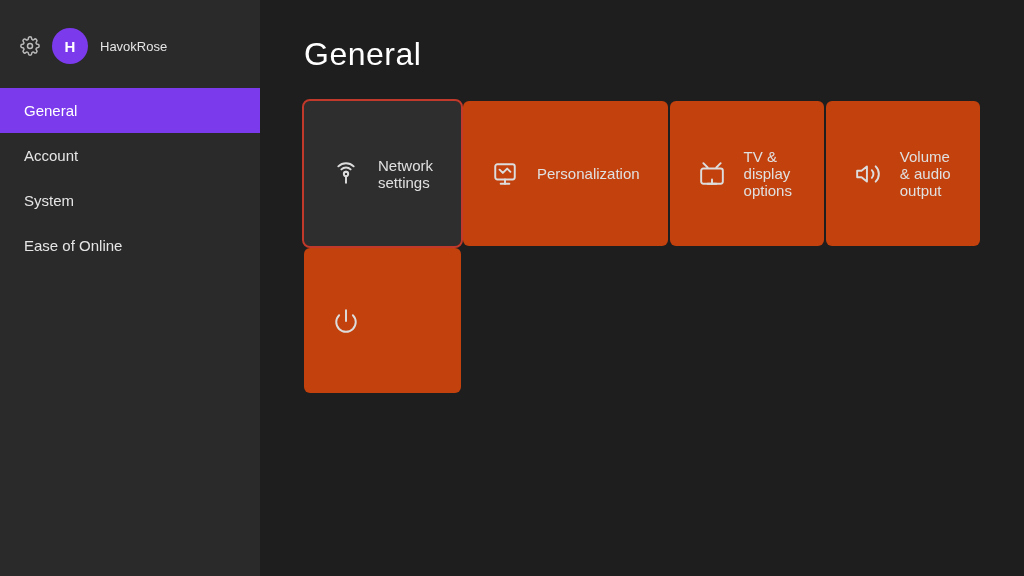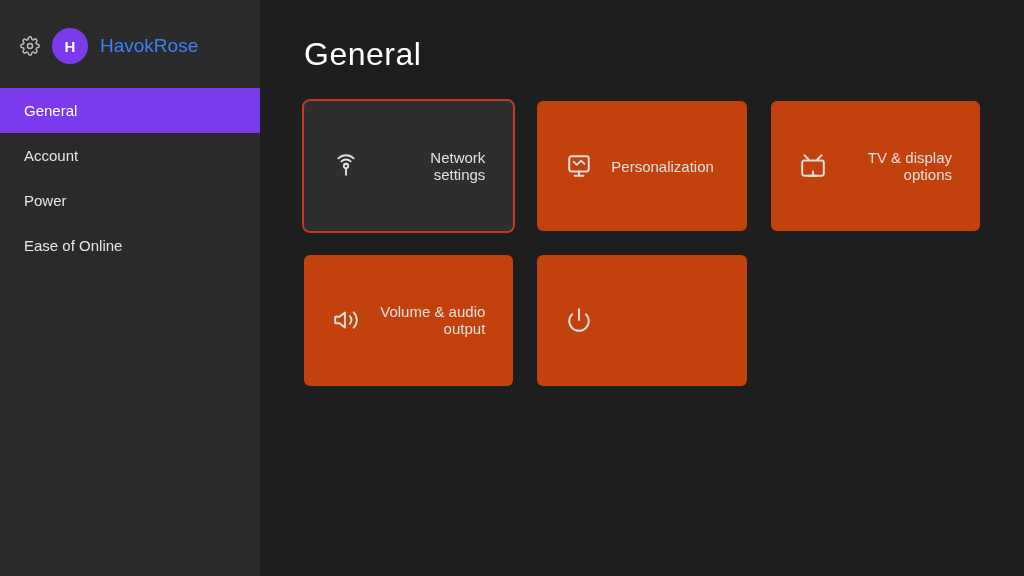--- a/index.html
+++ b/index.html
@@ -46,22 +46,22 @@
       background: #7c3aed;
       display: flex;
       align-items: center;
       justify-content: center;
       font-size: 15px;
       font-weight: bold;
       color: #fff;
     }
 
     .username {
-      font-size: 19px;
-      color: #3b82f6;
+      font-size: 13px;
+      color: #e5e5e5;
       font-weight: 400;
     }
 
     .nav-list {
       display: flex;
       flex-direction: column;
       margin-top: 4px;
     }
 
     .nav-item {
@@ -89,25 +89,24 @@
     .page-title {
       font-size: 32px;
       font-weight: 300;
       color: #fff;
       margin-bottom: 28px;
       letter-spacing: 0.5px;
     }
 
     .grid {
       display: grid;
-      grid-template-columns: 1fr 1fr 1fr;
+      grid-template-columns: 1fr 1fr 1fr 1fr;
       grid-template-rows: repeat(3, 1fr);
-      gap: 24px;
+      gap: 2px;
       flex: 1;
-      text-align: right;
     }
 
     .tile {
       background: #c2410c;
       border-radius: 6px;
       display: flex;
       align-items: center;
       gap: 18px;
       padding: 0 28px;
       cursor: pointer;
@@ -161,21 +160,21 @@
   </div>
 
   <div class="nav-list">
     <div class="nav-item active">
       <span>General</span>
     </div>
     <div class="nav-item">
       <span>Account</span>
     </div>
     <div class="nav-item">
-      <span>Power</span>
+      <span>System</span>
     </div>
     <div class="nav-item">
       <span>Ease of Online</span>
     </div>
   </div>
 </nav>
 
 <main class="main">
   <h1 class="page-title">General</h1>
 

